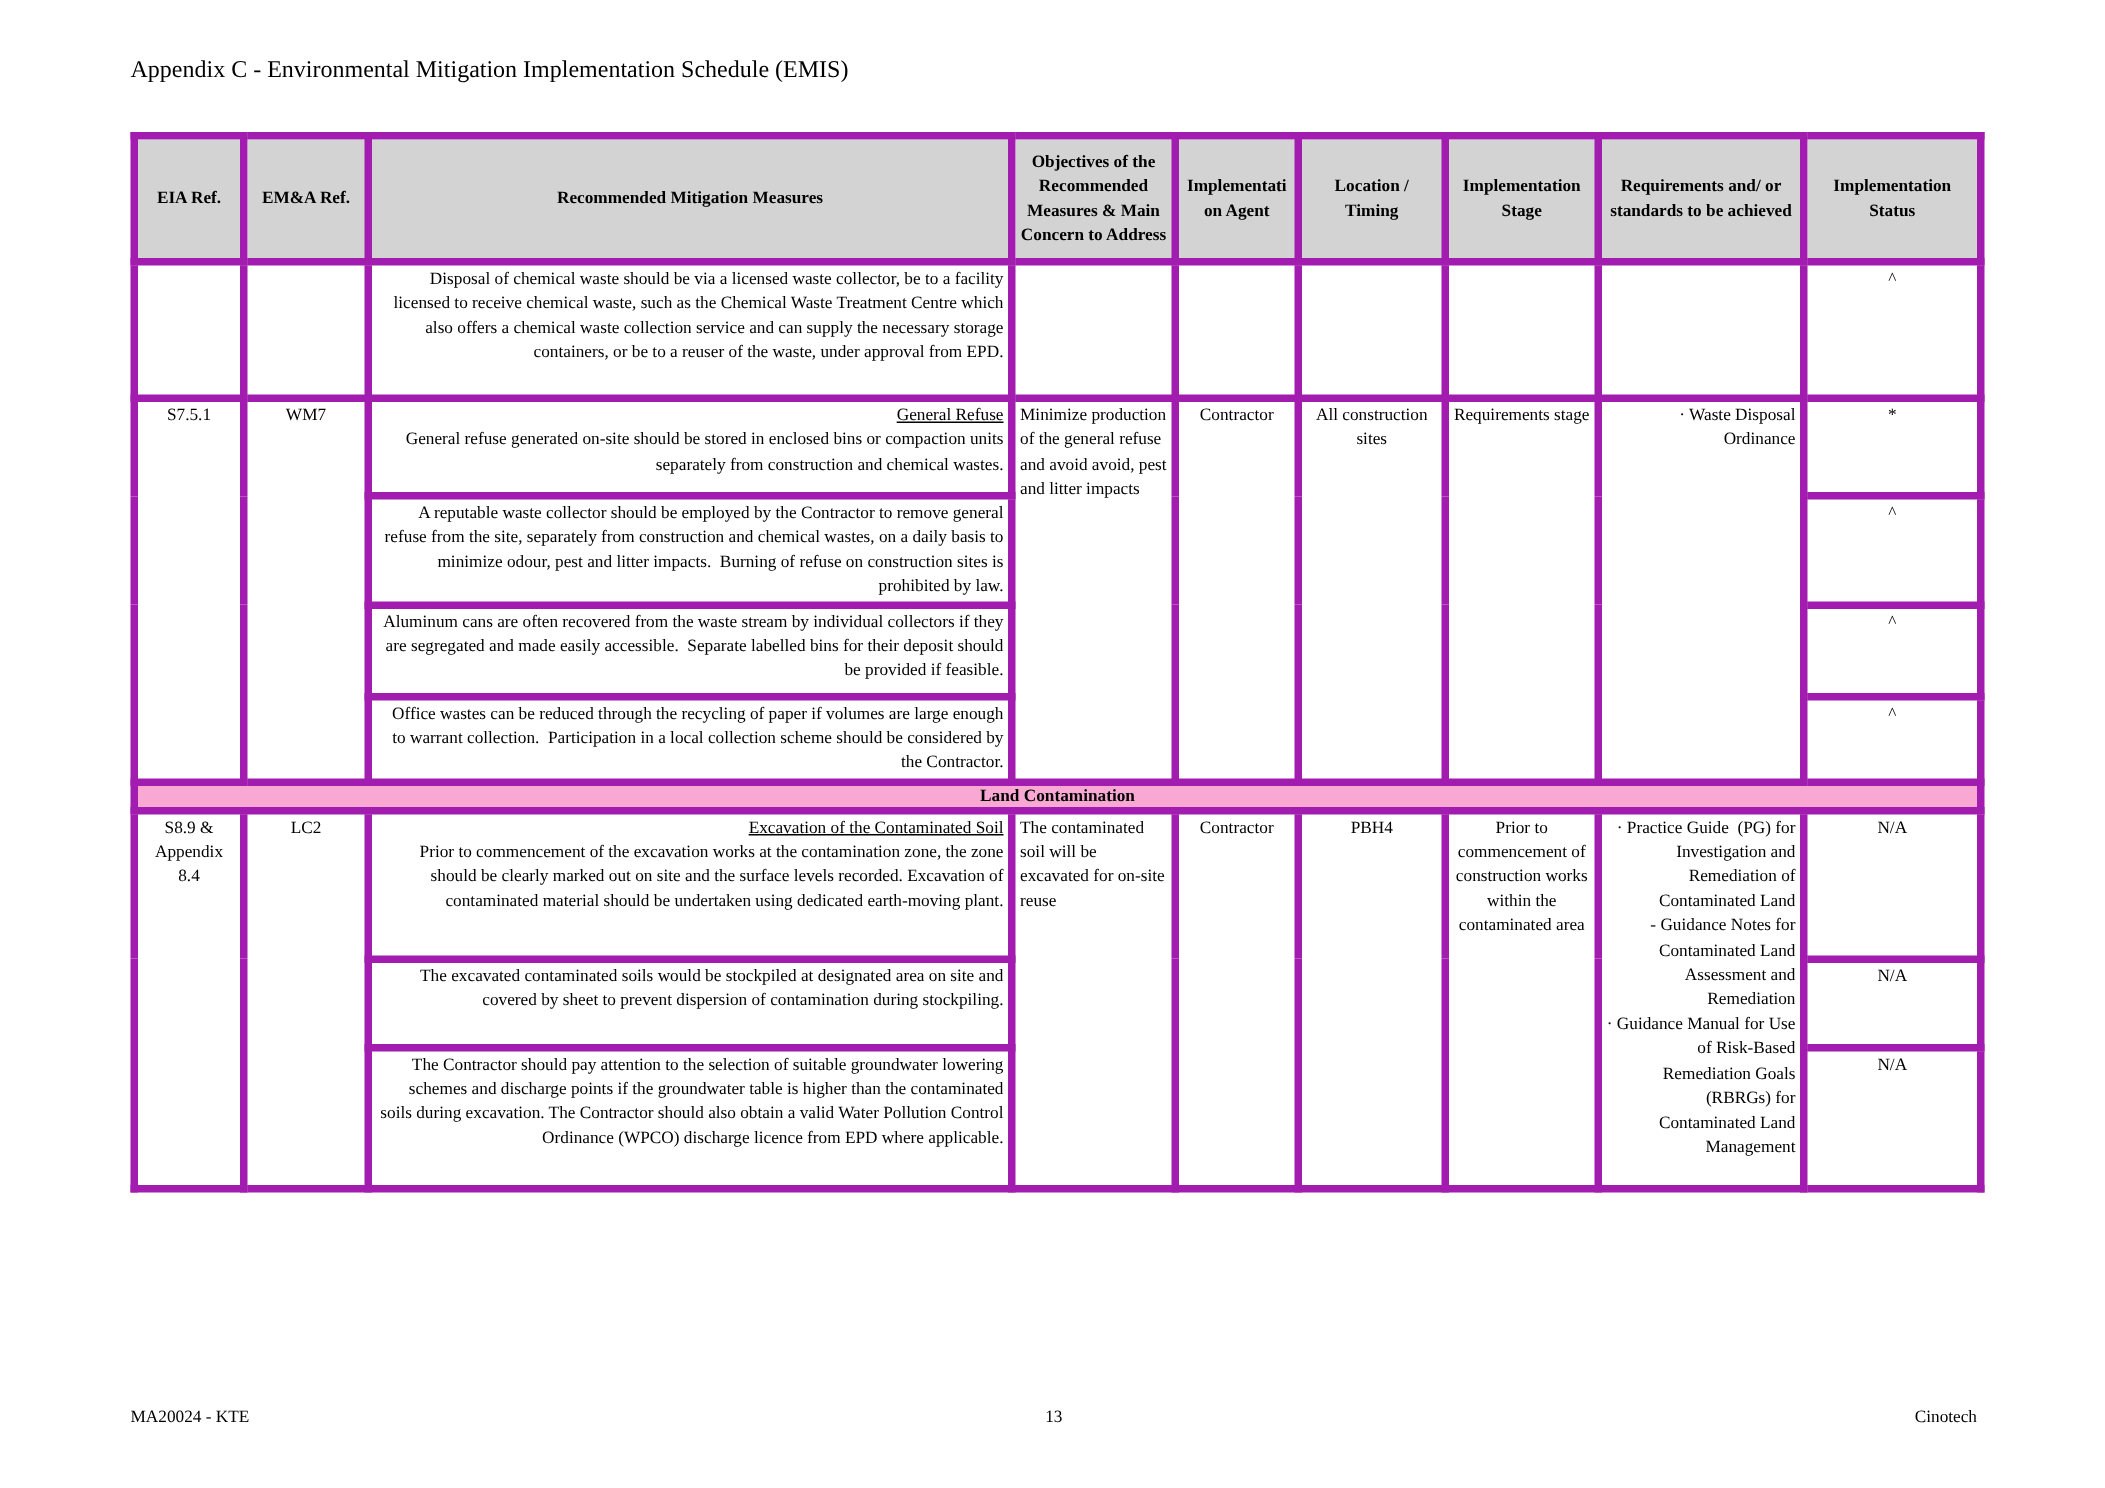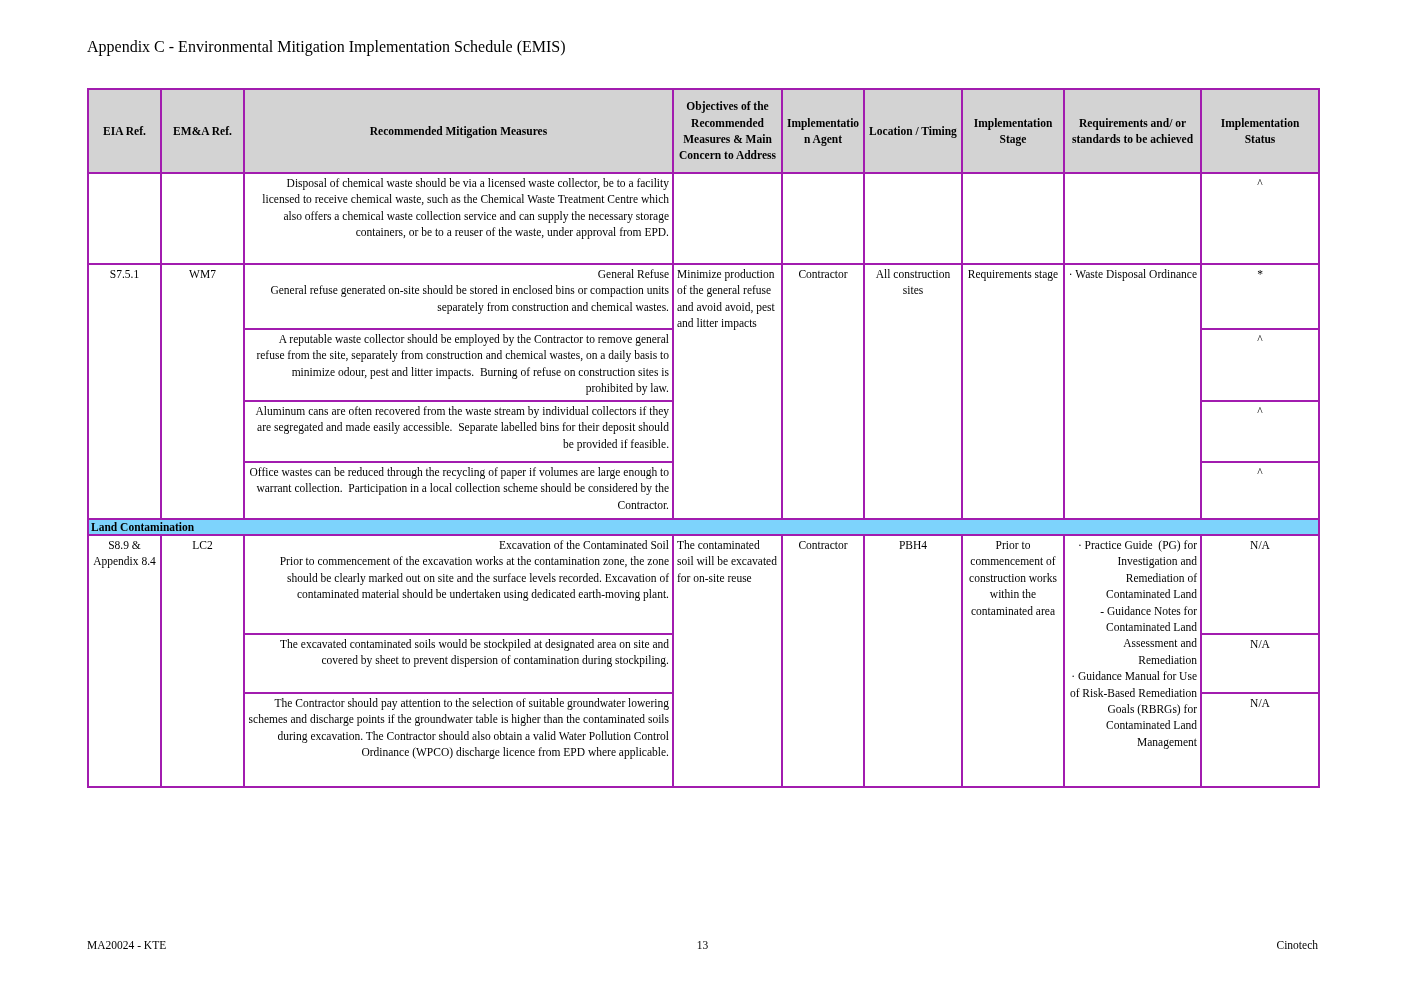--- a/index.html
+++ b/index.html
@@ -18,42 +18,42 @@
   }
 
   table.emis {
     position: absolute; left: 87px; top: 88px;
     width: 1231px;
     border-collapse: collapse;
     table-layout: fixed;
     border: 2px solid #000;
   }
   td, th {
-    border: 2px solid #a21caf;
+    border: 5px solid #a21caf;
     font-size: 11.5px;
     line-height: 16.4px;
     padding: 1px 3px;
     vertical-align: top;
     overflow: hidden;
     word-wrap: break-word;
   }
   th {
     background: #d3d3d3;
     font-weight: bold;
     text-align: center;
     vertical-align: middle;
     overflow-wrap: break-word;
   }
   td.center { text-align: center; }
   td.measure, td.req { text-align: right; white-space: pre-wrap; }
-  .heading-underline { }
+  .heading-underline { text-decoration: underline; }
   tr.section-row td {
-    background: #7dd3fc;
+    background: #f9a8d4;
     font-weight: bold;
-    text-align: left;
+    text-align: center;
     padding: 0 2px;
     line-height: 14px;
   }
   .status { text-align: center; }
 
   .footer {
     position: absolute; left: 87px; top: 938px; width: 1231px;
     font-size: 11.5px; line-height: 14px;
   }
   .footer .f-left  { position: absolute; left: 0; top: 0; }

